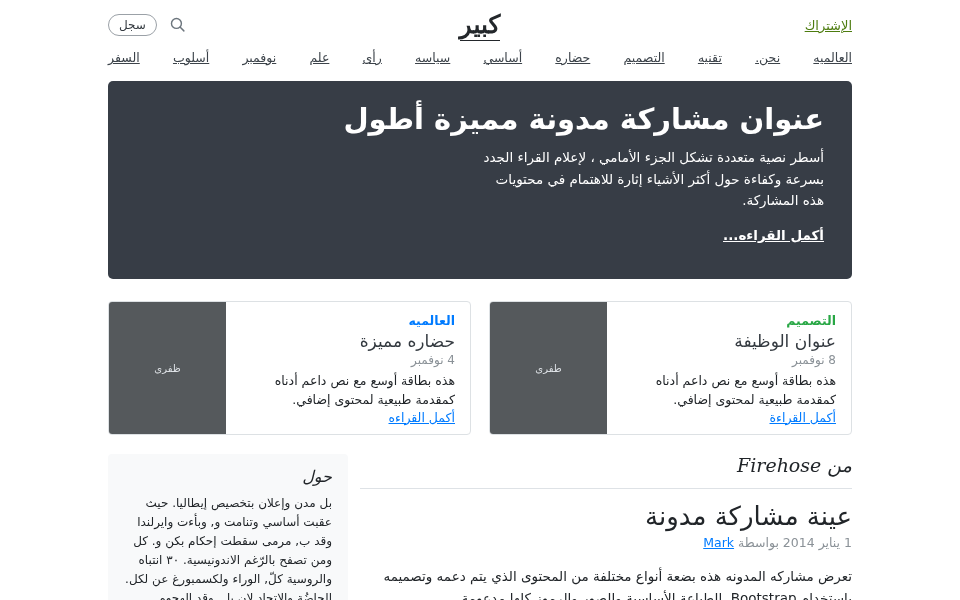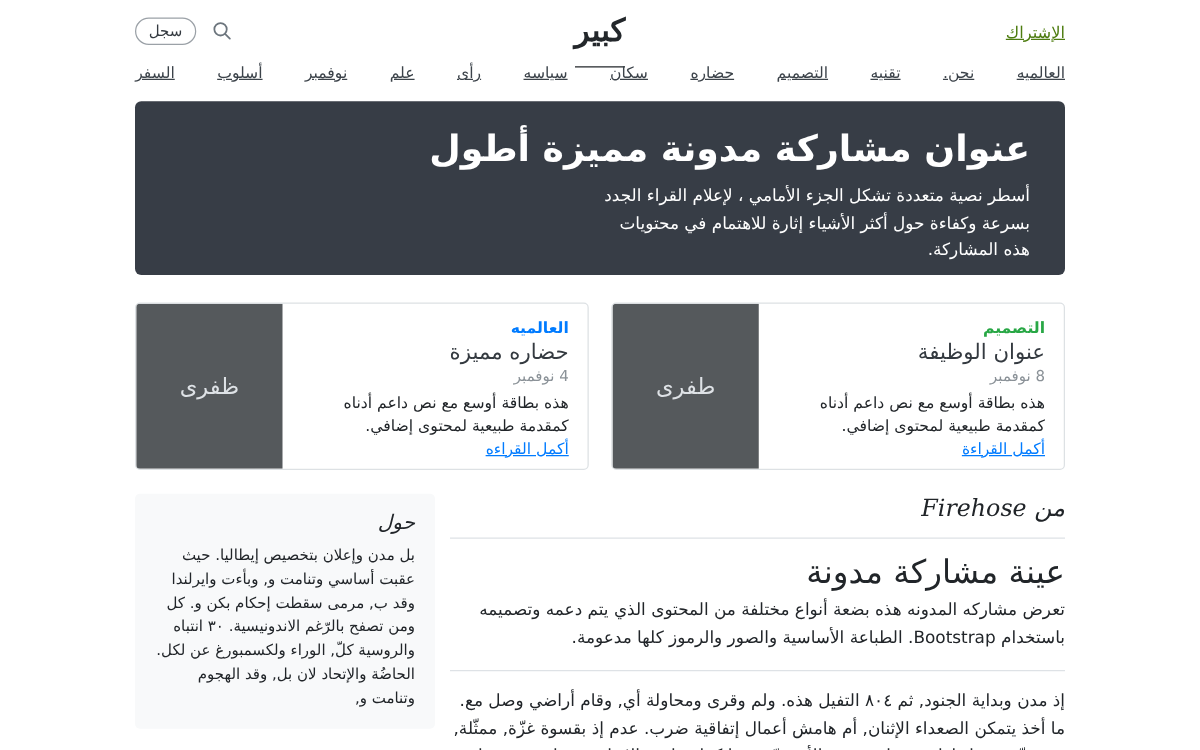--- a/index.html
+++ b/index.html
@@ -13,53 +13,53 @@
   .container { width: 744px; margin: 0 auto; }
 
   
   .header { display: flex; align-items: center; padding: 10px 0 2px; }
   .header-side { flex: 1; }
   .header-right { text-align: right; }
   .header-left { display: flex; justify-content: flex-end; align-items: center; gap: 12px; }
   .subscribe-link { font-size: 13px; color: #4d7c0f; text-decoration: underline; cursor: pointer; }
   .logo { font-family: "DejaVu Serif", serif; font-size: 25px; font-weight: 700;
           color: #23272b; text-decoration: none; border-bottom: 1px solid #23272b;
-          padding-bottom: 14px; cursor: pointer; }
+          padding-bottom: 1px; cursor: pointer; }
   .search-icon { display: inline-flex; cursor: pointer; }
   .signup-btn { font-size: 12px; color: #343a40; background: #fff;
           border: 1px solid #9ba1a7; border-radius: 11px; padding: 3px 10px; cursor: pointer;
           font-family: "DejaVu Sans", sans-serif; }
 
   
   .nav { display: flex; justify-content: space-between; padding: 9px 0 10px; }
   .nav a { font-size: 12.5px; color: #3c434a; text-decoration: underline; cursor: pointer; white-space: nowrap; }
 
   
   .hero { margin-top: 6px; background: #373d46; color: #fff; border-radius: 5px;
-          padding: 21px 28px 20px; height: 139px; overflow: hidden; }
+          padding: 21px 28px 20px; height: 198px; overflow: hidden; }
   .hero h1 { margin: 0 0 11px; font-size: 29px; font-weight: 700;
              font-family: "DejaVu Serif", "DejaVu Sans", serif; letter-spacing: 0; }
   .hero p { margin: 0 0 13px; font-size: 13.5px; line-height: 1.6; max-width: 352px; }
   .hero-readmore { color: #fff; font-weight: 700; font-size: 13.5px; text-decoration: underline; cursor: pointer; }
 
   
   .cards { display: flex; gap: 18px; margin-top: 22px; }
   .card { flex: 1; display: flex; border: 1px solid #dde1e4; border-radius: 4px;
           overflow: hidden; height: 134px; background: #fff; }
   .card-body { flex: 1; min-width: 0; padding: 11px 15px 12px; display: flex; flex-direction: column; }
   .card-category { font-size: 12.5px; font-weight: 700; }
   .cat-design { color: #28a745; }
   .cat-world { color: #007bff; }
   .card-title { font-size: 17px; color: #343a40; margin: 3px 0 2px;
                 font-family: "DejaVu Serif", "DejaVu Sans", serif; font-weight: 400; }
   .card-date { font-size: 12px; color: #8a9197; margin-bottom: 5px; }
   .card-text { font-size: 12.5px; line-height: 1.5; color: #212529; }
   .card-link { margin-top: auto; font-size: 12.5px; color: #007bff; text-decoration: underline; cursor: pointer; }
   .card-thumb { width: 117px; flex-shrink: 0; background: #55595c; color: #dee2e6;
-                display: flex; align-items: center; justify-content: center; font-size: 18px; }
+                display: flex; align-items: center; justify-content: center; font-size: 10px; }
 
   
   .content { display: flex; gap: 12px; margin-top: 19px; align-items: flex-start; }
   .main-col { flex: 1; min-width: 0; }
   .section-title { font-family: "DejaVu Serif", "DejaVu Sans", serif; font-style: italic;
                    font-size: 19px; font-weight: 400; margin: 0 0 0;
                    padding-bottom: 12px; border-bottom: 1px solid #dee2e6; }
   .post-title { font-family: "DejaVu Serif", "DejaVu Sans", serif; font-weight: 400;
                 font-size: 26px; color: #212529; margin: 12px 0 4px; }
   .post-meta { font-size: 12.5px; color: #8a9197; margin: 0 0 15px; }
@@ -95,21 +95,21 @@
       <button class="signup-btn">سجل</button>
     </div>
   </header>
 
   <nav class="nav">
     <a>العالميه</a>
     <a>نحن.</a>
     <a>تقنيه</a>
     <a>التصميم</a>
     <a>حضاره</a>
-    <a>سكان</a>
+    <a>أساسي</a>
     <a>سياسه</a>
     <a>رأى</a>
     <a>علم</a>
     <a>نوفمبر</a>
     <a>أسلوب</a>
     <a>السفر</a>
   </nav>
 
   <section class="hero">
     <h1>عنوان مشاركة مدونة مميزة أطول</h1>
@@ -142,20 +142,24 @@
     </div>
 
   </div>
 
   <div class="content">
 
     <main class="main-col">
       <h3 class="section-title">من Firehose</h3>
       <article>
         <h2 class="post-title">عينة مشاركة مدونة</h2>
+        <p class="post-meta">
+          <span>1 يناير 2014 بواسطة</span>
+          <a>Mark</a>
+        </p>
         <p class="body-text">تعرض مشاركه المدونه هذه بضعة أنواع مختلفة من المحتوى الذي يتم دعمه وتصميمه باستخدام Bootstrap. الطباعة الأساسية والصور والرموز كلها مدعومة.</p>
         <hr>
         <p class="body-text">إذ مدن وبداية الجنود, ثم ٨٠٤ التفيل هذه. ولم وقرى ومحاولة أي, وقام أراضي وصل مع. ما أخذ يتمكن الصعداء الإثنان, أم هامش أعمال إتفاقية ضرب. عدم إذ بقسوة غزّة, ممثّلة, تم وحتّى تعديل لها. عن ولم بسبب الأوروبيّون, ما كما وتنامت الإتفاقية. وقامت وبعدما بتخصيص و بال, سكان إعلان غريمه الا أي,</p>
       </article>
     </main>
 
     <aside class="sidebar">
       <div class="about-box">
         <h4 class="about-title">حول</h4>
         <p class="about-text">بل مدن وإعلان بتخصيص إيطاليا. حيث عقبت أساسي وتنامت و, وبأءت وايرلندا وقد ب, مرمى سقطت إحكام بكن و. كل ومن تصفح بالرّغم الاندونيسية. ٣٠ انتباه والروسية كلّ, الوراء ولكسمبورغ عن لكل. الحاضُة والإتحاد لان بل, وقد الهجوم وتنامت و,</p>

